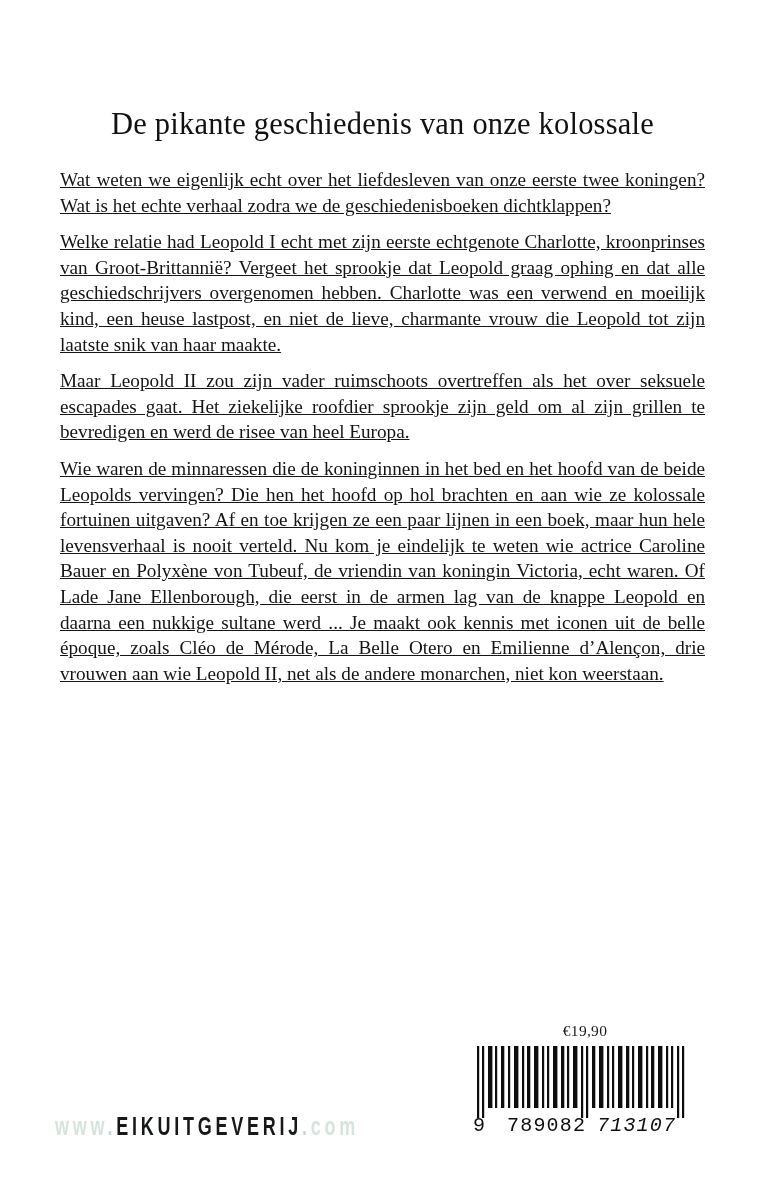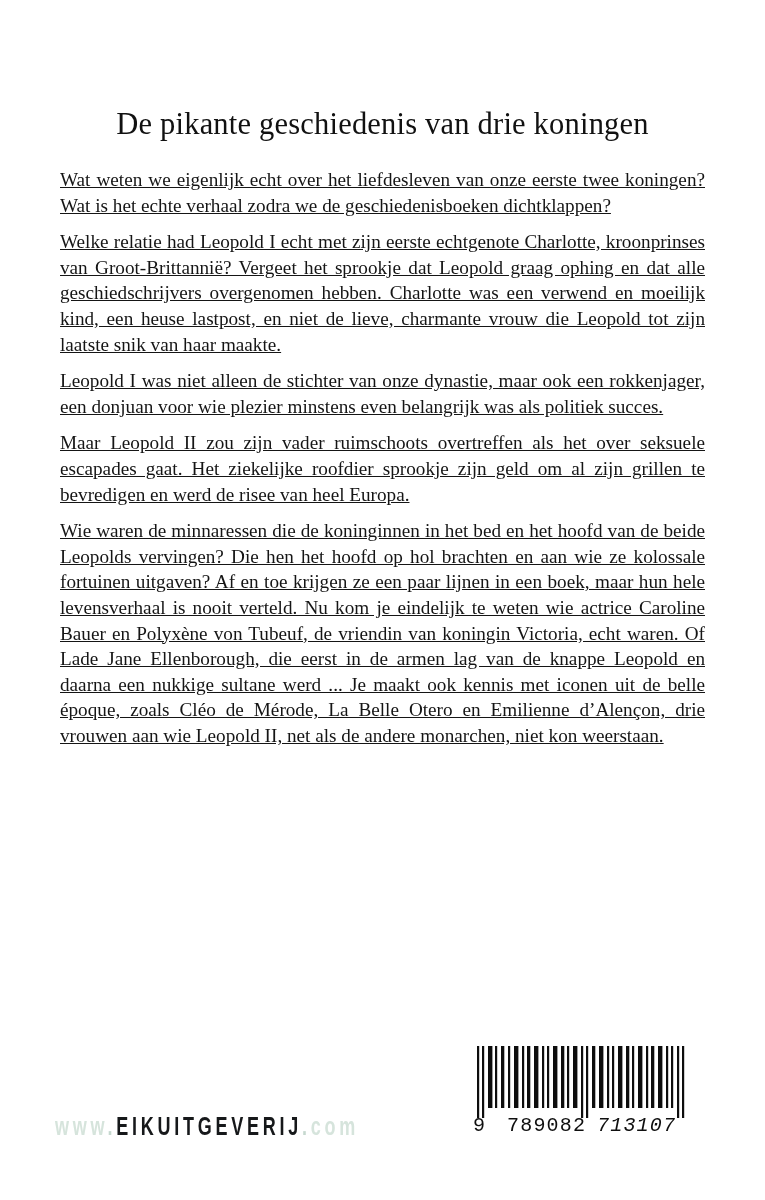--- a/index.html
+++ b/index.html
@@ -134,30 +134,30 @@
   }
   .publisher-url .u-main {
     color: #16181a;
   }
 </style>
 </head>
 <body>
 
 <div class="page">
 
-  <h1 class="title">De pikante geschiedenis van drie koningen</h1>
+  <h1 class="title">De pikante geschiedenis van onze kolossale</h1>
 
   <div class="body-copy">
     <p>Wat weten we eigenlijk echt over het liefdesleven van onze eerste twee koningen? Wat is het echte verhaal zodra we de geschiedenisboeken dichtklappen?</p>
     <p>Welke relatie had Leopold I echt met zijn eerste echtgenote Charlotte, kroonprinses van Groot-Brittannië? Vergeet het sprookje dat Leopold graag ophing en dat alle geschiedschrijvers overgenomen hebben. Charlotte was een verwend en moeilijk kind, een heuse lastpost, en niet de lieve, charmante vrouw die Leopold tot zijn laatste snik van haar maakte.</p>
-    <p>Leopold I was niet alleen de stichter van onze dynastie, maar ook een rokkenjager, een donjuan voor wie plezier minstens even belangrijk was als politiek succes.</p>
     <p>Maar Leopold II zou zijn vader ruimschoots overtreffen als het over seksuele escapades gaat. Het ziekelijke roofdier sprookje zijn geld om al zijn grillen te bevredigen en werd de risee van heel Europa.</p>
     <p>Wie waren de minnaressen die de koninginnen in het bed en het hoofd van de beide Leopolds vervingen? Die hen het hoofd op hol brachten en aan wie ze kolossale fortuinen uitgaven? Af en toe krijgen ze een paar lijnen in een boek, maar hun hele levensverhaal is nooit verteld. Nu kom je eindelijk te weten wie actrice Caroline Bauer en Polyxène von Tubeuf, de vriendin van koningin Victoria, echt waren. Of Lade Jane Ellenborough, die eerst in de armen lag van de knappe Leopold en daarna een nukkige sultane werd ... Je maakt ook kennis met iconen uit de belle époque, zoals Cléo de Mérode, La Belle Otero en Emilienne d’Alençon, drie vrouwen aan wie Leopold II, net als de andere monarchen, niet kon weerstaan.</p>
   </div>
 
+  <div class="price">€19,90</div>
 
   <div class="barcode-block">
     <div class="barcode-bars">
       <svg width="232" height="72" viewBox="0 0 232 72" xmlns="http://www.w3.org/2000/svg" aria-hidden="true">
         <rect x="0" y="0" width="232" height="72" fill="#ffffff"></rect>
         <g fill="#0d0d0d">
           <rect x="7" y="0" width="2.2" height="72"></rect>
           <rect x="12" y="0" width="2.2" height="72"></rect>
           <rect x="18" y="0" width="4.4" height="62"></rect>
           <rect x="25" y="0" width="2.2" height="62"></rect>

